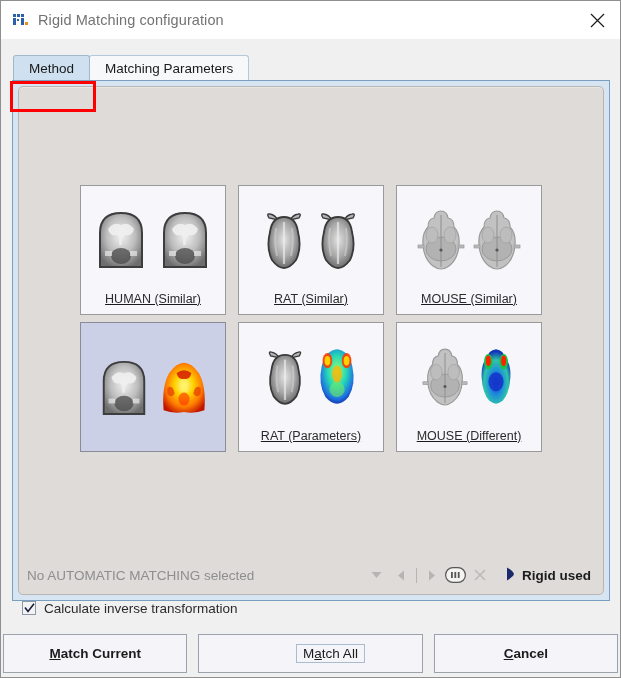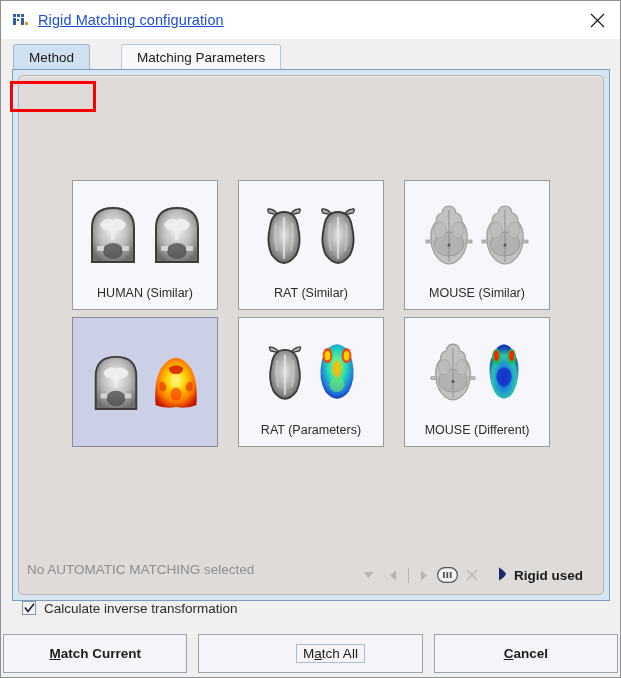--- a/index.html
+++ b/index.html
@@ -40,45 +40,43 @@
   .title-icon {
     width: 18px;
     height: 18px;
     margin-left: 10px;
     margin-right: 9px;
     position: relative;
     flex: 0 0 auto;
   }
   .title-text {
     font-size: 14.5px;
-    color: #1d4ed8;
+    color: #737373;
     letter-spacing: 0.1px;
-    text-decoration: underline;
   }
   .close-btn {
     position: absolute;
     right: 0; top: 0;
     width: 46px;
     height: 38px;
     display: flex;
     align-items: center;
     justify-content: center;
   }
   .close-btn svg { display: block; }
 
   
   .tabstrip {
-    height: 30px;
+    height: 41px;
     background: #f0f0f0;
     position: relative;
     flex: 0 0 auto;
     padding-left: 12px;
     display: flex;
     align-items: flex-end;
-    gap: 32px;
   }
   .tab {
     height: 25px;
     box-sizing: border-box;
     padding: 0 15px;
     display: flex;
     align-items: center;
     font-size: 13.5px;
     color: #1b1b1b;
     border: 1px solid #b5c7d8;
@@ -132,21 +130,22 @@
     flex: 1 1 auto;
     display: flex;
     align-items: center;
     justify-content: center;
     padding-bottom: 44px;
   }
   .grid {
     display: grid;
     grid-template-columns: repeat(3, 146px);
     grid-template-rows: 130px 130px;
-    gap: 7px 20px;
+    gap: 7px 12px;
+    text-decoration: underline;
   }
   .card {
     box-sizing: border-box;
     border: 1px solid #9a9a9a;
     background: #f7f6fa;
     display: flex;
     flex-direction: column;
     align-items: center;
     justify-content: flex-start;
     position: relative;
@@ -169,24 +168,25 @@
     padding-bottom: 9px;
     text-align: center;
     line-height: 1;
   }
   .thumb { display: block; }
 
   
   .statusbar {
     position: absolute;
     left: 8px;
-    right: 16px;
+    right: 8px;
     bottom: 6px;
     height: 26px;
     display: flex;
+    align-items: center;
   }
   .status-text {
     font-size: 13.5px;
     color: #8e8e8e;
     flex: 1 1 auto;
     white-space: nowrap;
   }
   .status-ctrls {
     display: flex;
     align-items: center;

